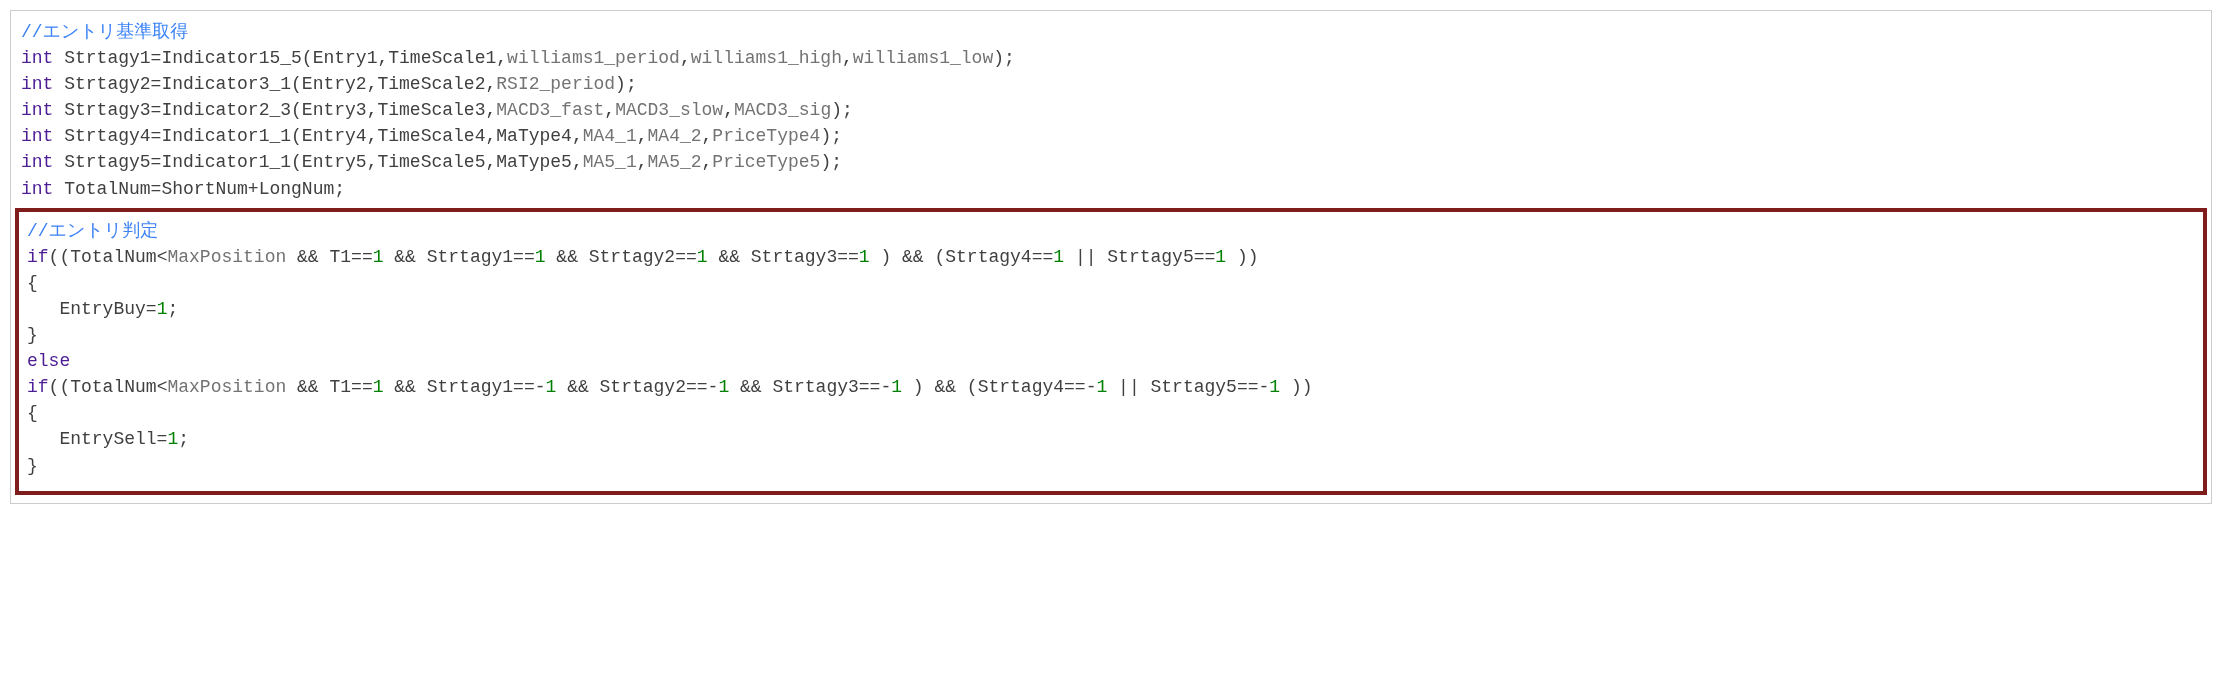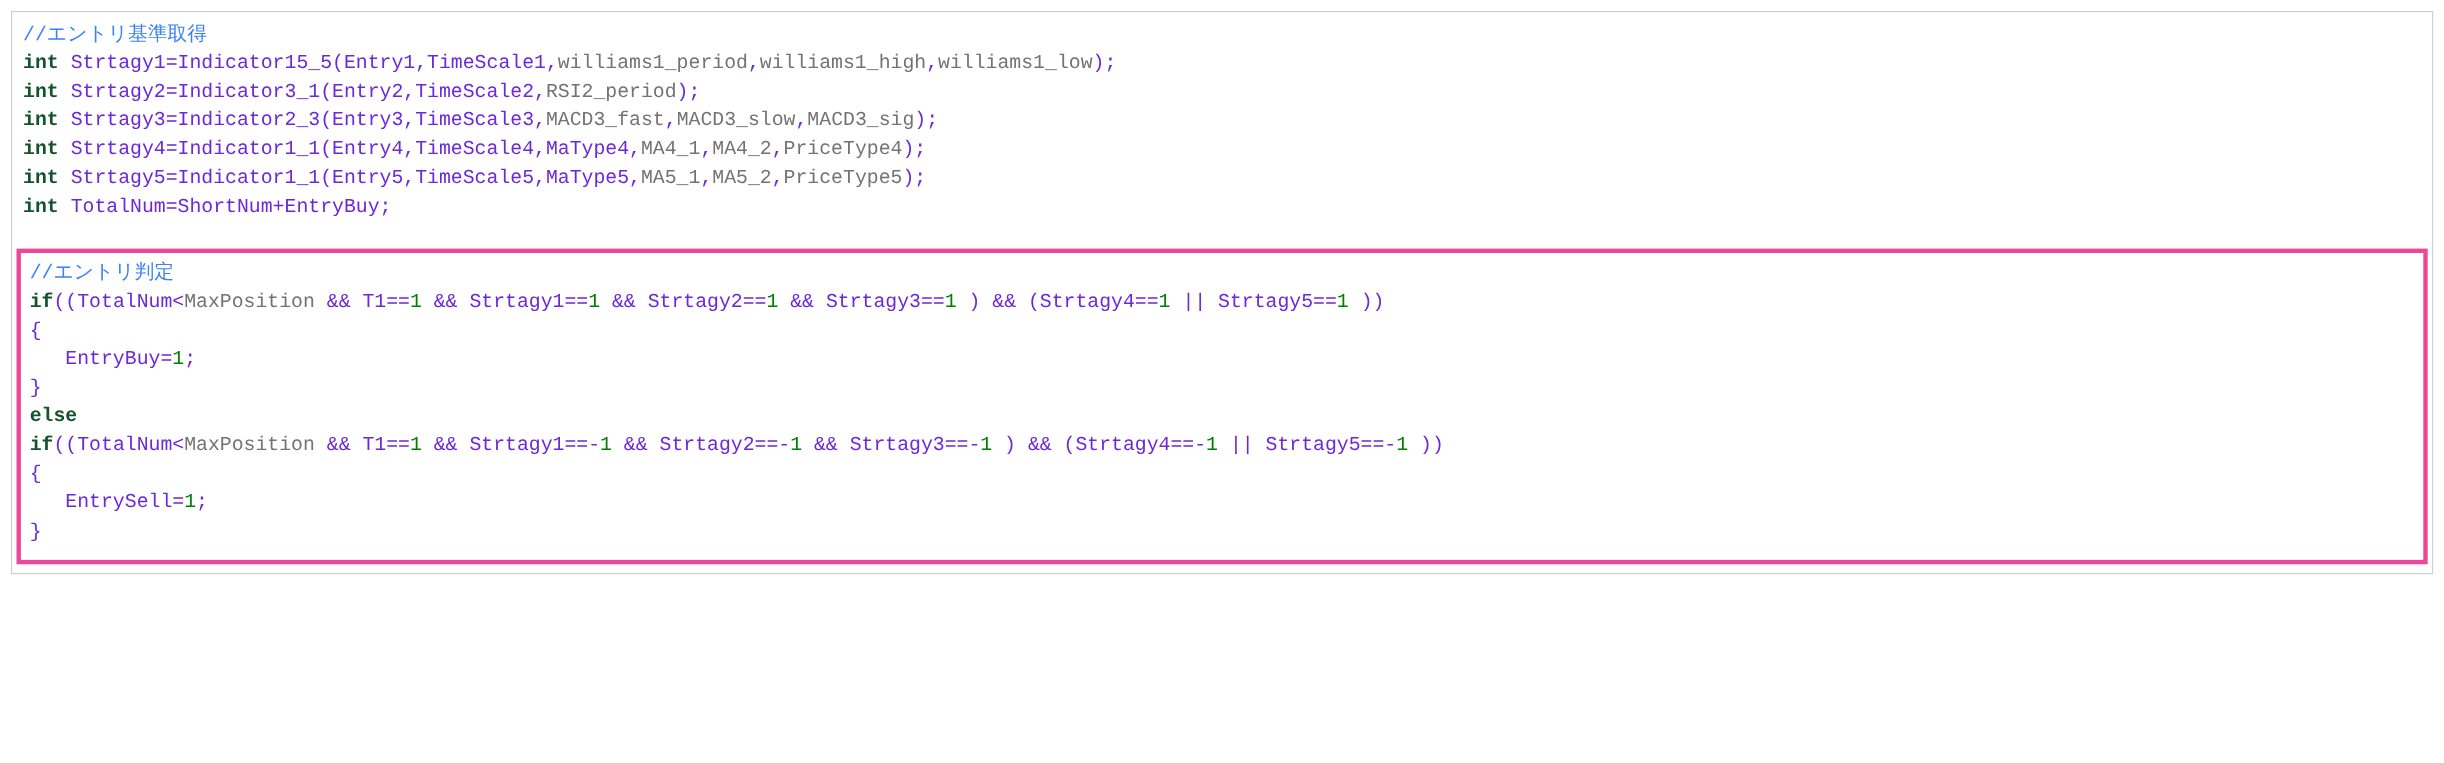--- a/index.html
+++ b/index.html
@@ -12,42 +12,42 @@
     color: #000;
   }
   .code-container {
     border: 1px solid #ccc;
     padding: 8px 10px;
     white-space: pre;
     overflow-x: auto;
     background:#fff;
   }
   .highlight-box {
-    border: 4px solid #ec4899;
+    border: 4px solid #7f1d1d;
     padding: 6px 8px 12px 8px;
-    margin-top: 24px;
+    margin-top: 6px;
     margin-left: -6px;
     margin-right: -6px;
   }
   .c-comment { color: #3b82f6; }
-  .c-keyword { color: #14532d; font-weight: bold; }
+  .c-keyword { color: #4c1d95; }
   .c-param   { color: #737373; } 
   .c-num     { color: #008000; }
-  .c-plain   { color: #6d28d9; font-family: Liberation Mono, monospace; }
+  .c-plain   { color: #404040; font-family: Liberation Mono, monospace; }
 </style>
 </head>
 <body>
 
 <div class="code-container"><span class="c-comment">//エントリ基準取得</span>
 <span><span class="c-keyword">int</span><span class="c-plain"> Strtagy1=Indicator15_5(Entry1,TimeScale1,</span><span class="c-param">williams1_period</span><span class="c-plain">,</span><span class="c-param">williams1_high</span><span class="c-plain">,</span><span class="c-param">williams1_low</span><span class="c-plain">);</span></span>
 <span><span class="c-keyword">int</span><span class="c-plain"> Strtagy2=Indicator3_1(Entry2,TimeScale2,</span><span class="c-param">RSI2_period</span><span class="c-plain">);</span></span>
 <span><span class="c-keyword">int</span><span class="c-plain"> Strtagy3=Indicator2_3(Entry3,TimeScale3,</span><span class="c-param">MACD3_fast</span><span class="c-plain">,</span><span class="c-param">MACD3_slow</span><span class="c-plain">,</span><span class="c-param">MACD3_sig</span><span class="c-plain">);</span></span>
 <span><span class="c-keyword">int</span><span class="c-plain"> Strtagy4=Indicator1_1(Entry4,TimeScale4,MaType4,</span><span class="c-param">MA4_1</span><span class="c-plain">,</span><span class="c-param">MA4_2</span><span class="c-plain">,</span><span class="c-param">PriceType4</span><span class="c-plain">);</span></span>
 <span><span class="c-keyword">int</span><span class="c-plain"> Strtagy5=Indicator1_1(Entry5,TimeScale5,MaType5,</span><span class="c-param">MA5_1</span><span class="c-plain">,</span><span class="c-param">MA5_2</span><span class="c-plain">,</span><span class="c-param">PriceType5</span><span class="c-plain">);</span></span>
-<span><span class="c-keyword">int</span><span class="c-plain"> TotalNum=ShortNum+EntryBuy;</span></span>
+<span><span class="c-keyword">int</span><span class="c-plain"> TotalNum=ShortNum+LongNum;</span></span>
 <div class="highlight-box"><span class="c-comment">//エントリ判定</span>
 <span><span class="c-keyword">if</span><span class="c-plain">((TotalNum&lt;</span><span class="c-param">MaxPosition</span><span class="c-plain"> &amp;&amp; T1==</span><span class="c-num">1</span><span class="c-plain"> &amp;&amp; Strtagy1==</span><span class="c-num">1</span><span class="c-plain"> &amp;&amp; Strtagy2==</span><span class="c-num">1</span><span class="c-plain"> &amp;&amp; Strtagy3==</span><span class="c-num">1</span><span class="c-plain"> ) &amp;&amp; (Strtagy4==</span><span class="c-num">1</span><span class="c-plain"> || Strtagy5==</span><span class="c-num">1</span><span class="c-plain"> ))</span></span>
 <span class="c-plain">{</span>
 <span><span class="c-plain">   EntryBuy=</span><span class="c-num">1</span><span class="c-plain">;</span></span>
 <span class="c-plain">}</span>
 <span class="c-keyword">else</span>
 <span><span class="c-keyword">if</span><span class="c-plain">((TotalNum&lt;</span><span class="c-param">MaxPosition</span><span class="c-plain"> &amp;&amp; T1==</span><span class="c-num">1</span><span class="c-plain"> &amp;&amp; Strtagy1==-</span><span class="c-num">1</span><span class="c-plain"> &amp;&amp; Strtagy2==-</span><span class="c-num">1</span><span class="c-plain"> &amp;&amp; Strtagy3==-</span><span class="c-num">1</span><span class="c-plain"> ) &amp;&amp; (Strtagy4==-</span><span class="c-num">1</span><span class="c-plain"> || Strtagy5==-</span><span class="c-num">1</span><span class="c-plain"> ))</span></span>
 <span class="c-plain">{</span>
 <span><span class="c-plain">   EntrySell=</span><span class="c-num">1</span><span class="c-plain">;</span></span>
 <span class="c-plain">}</span>

